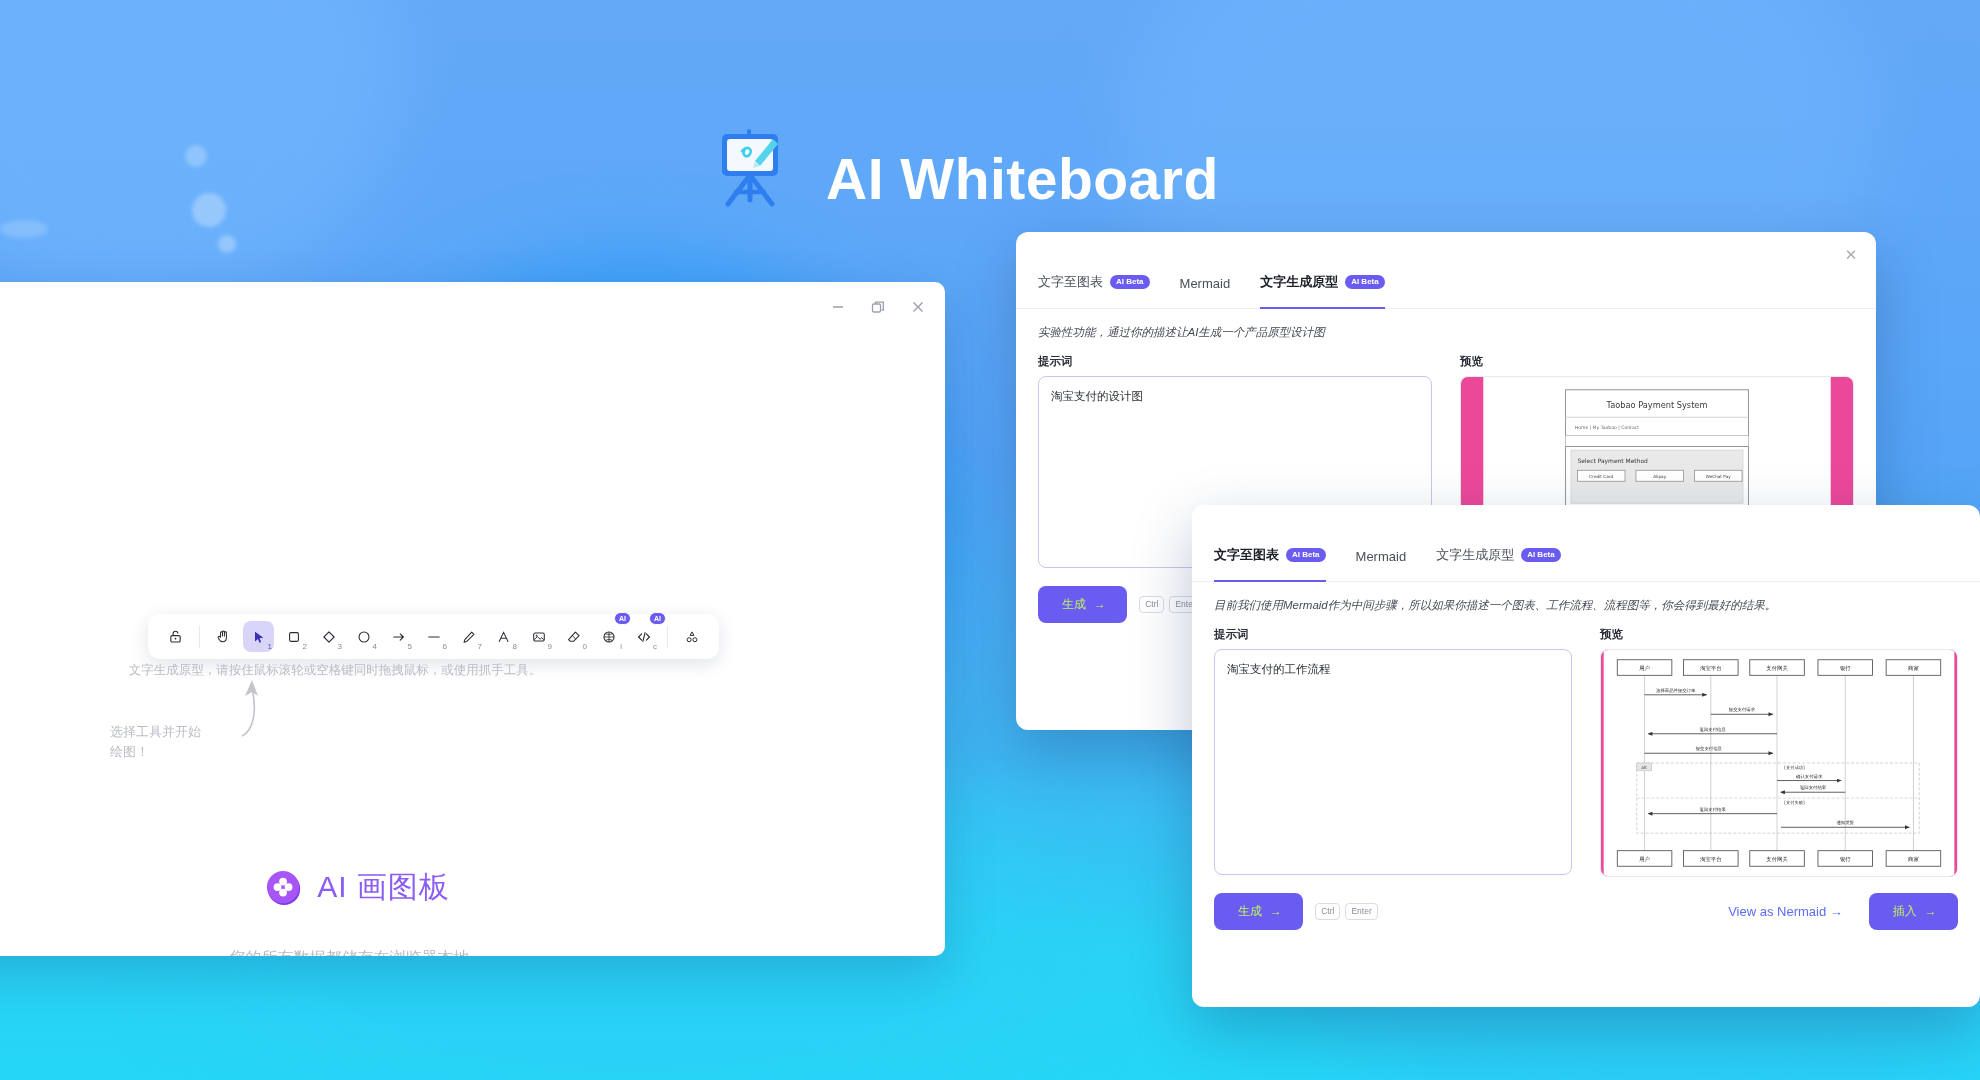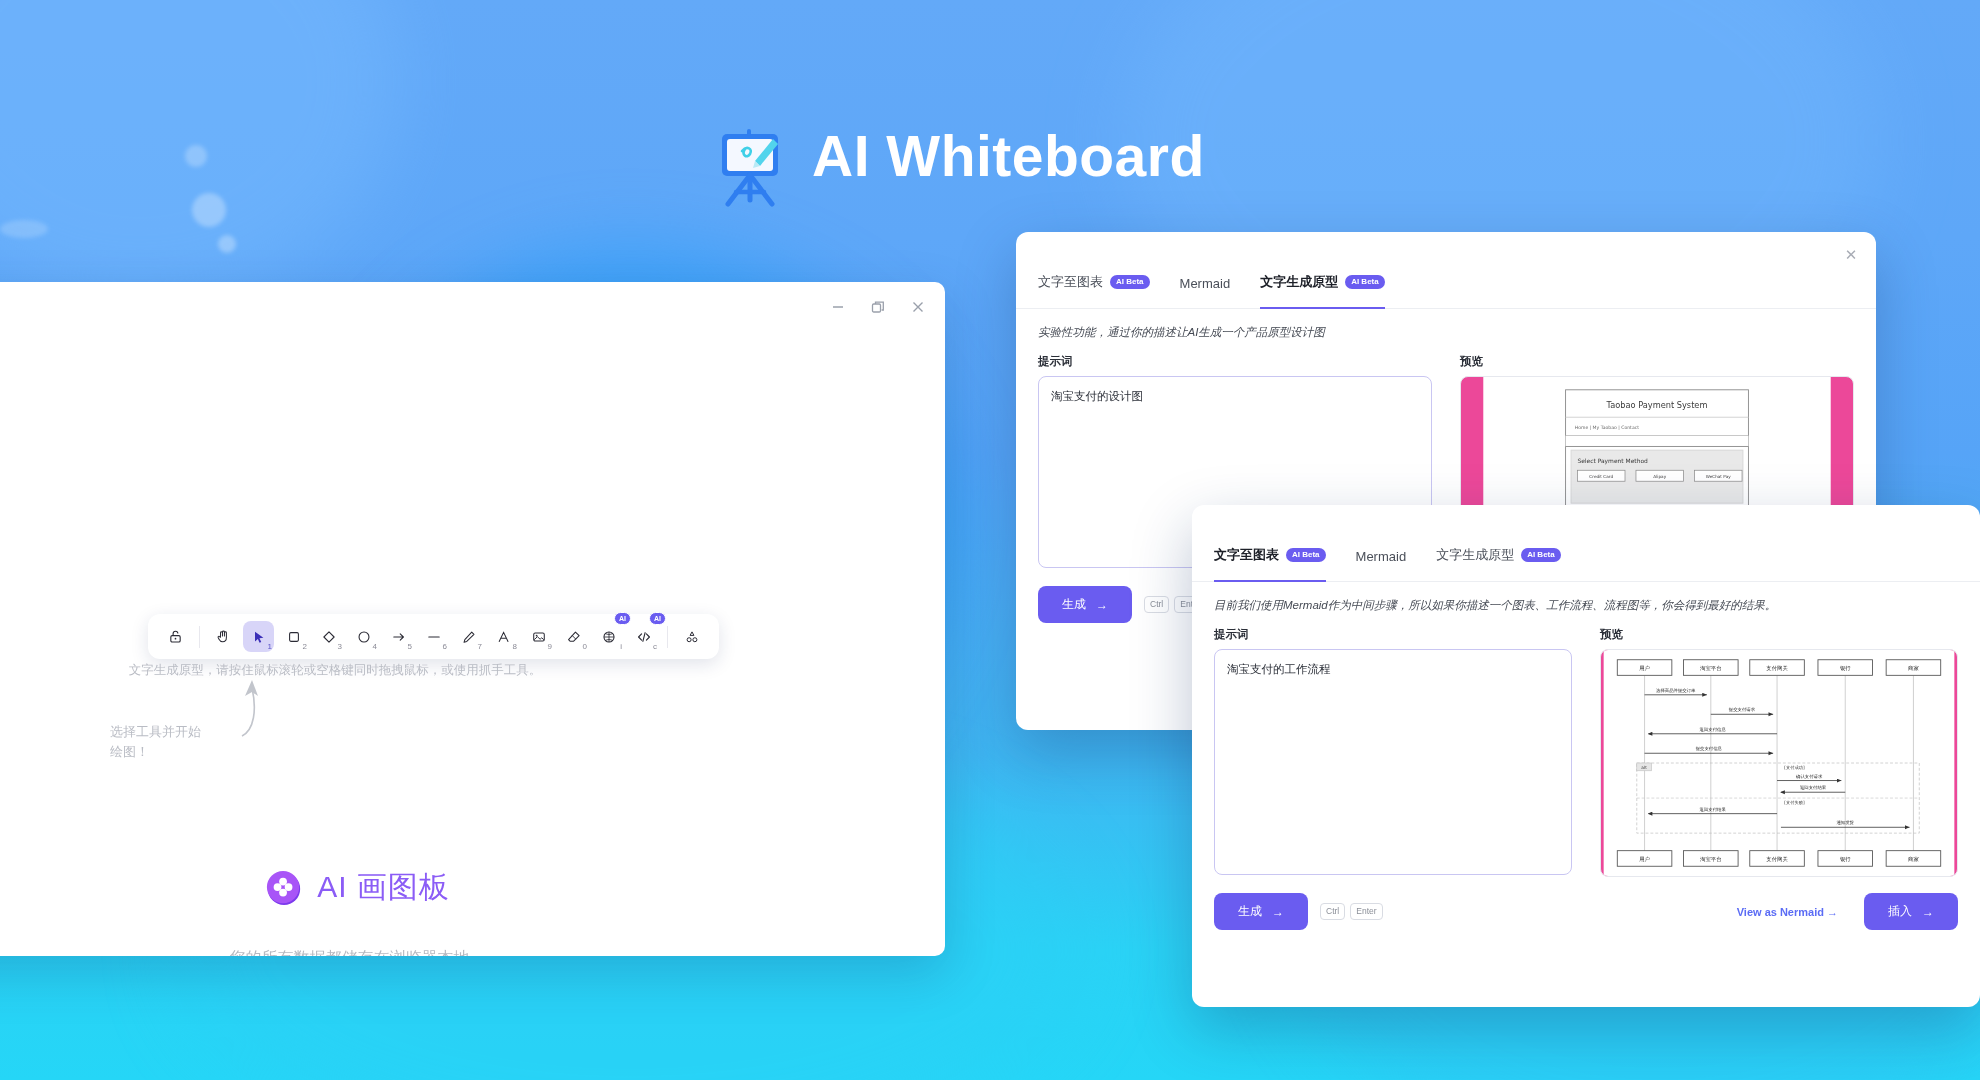--- a/index.html
+++ b/index.html
@@ -17,21 +17,21 @@
   .b3{left:1120px;top:-120px;width:760px;height:520px;background:#78bcff;opacity:.35;}
   .b4{left:180px;top:740px;width:900px;height:420px;background:#2bd0f6;opacity:.5;}
   .b5{left:1280px;top:640px;width:760px;height:520px;background:#33c3f5;opacity:.4;}
   .dot{position:absolute;border-radius:50%;background:#ffffff;opacity:.45;filter:blur(2px);}
   .d1{left:185px;top:145px;width:22px;height:22px;opacity:.25;}
   .d2{left:192px;top:193px;width:34px;height:34px;opacity:.3;}
   .d3{left:218px;top:235px;width:18px;height:18px;opacity:.3;}
   .d4{left:0px;top:220px;width:48px;height:18px;opacity:.18;}
 
   
-  .title-wrap{position:absolute;left:716px;top:128px;display:flex;align-items:flex-start;gap:22px;}
+  .title-wrap{position:absolute;left:716px;top:128px;display:flex;align-items:flex-end;gap:36px;}
   .logo-svg{width:74px;height:80px;display:block;}
   .title-text{font-size:57px;font-weight:bold;color:#ffffff;letter-spacing:.5px;line-height:1;}
 
   
   .app-window{
     position:absolute;left:-230px;top:282px;width:1175px;height:674px;
     background:#ffffff;border-radius:10px;
     box-shadow:0 18px 50px rgba(20,60,120,.22);
     overflow:hidden;
   }
@@ -94,28 +94,28 @@
     background:#fff;font-size:11.5px;color:#2b2f38;padding:11px 12px;resize:none;
     font-family:"Liberation Sans","DejaVu Sans",sans-serif;line-height:1.5;
   }
   .dlg-back .ta{height:192px;}
   .dlg-front .ta{height:226px;}
   .preview-box{border:1px solid #e6e8ee;border-radius:8px;background:#ec4899;overflow:hidden;}
   .dlg-back .preview-box{height:192px;}
   .dlg-front .preview-box{height:226px;}
   .dlg-foot{display:flex;align-items:center;padding:14px 22px 0;gap:12px;}
   .btn-primary{
-    background:#6a5cf0;color:#ffffff;border:none;border-radius:8px;
+    background:#6a5cf0;color:#bef264;border:none;border-radius:8px;
     font-size:12px;padding:10px 24px;cursor:pointer;display:flex;align-items:center;gap:10px;
-    font-family:Liberation Sans, sans-serif;
+    font-family:Liberation Mono, monospace;
   }
   .keys{display:flex;gap:5px;}
   .key{border:1px solid #d9dce3;border-radius:4px;font-size:8.5px;color:#8b8f98;padding:2px 5px;line-height:1.3;background:#fff;}
   .spacer{flex:1;}
-  .link{font-size:11px;color:#5b6cf5;cursor:pointer;font-weight:bold;}
+  .link{font-size:13px;color:#5b6cf5;cursor:pointer;}
   .foot-right{display:flex;align-items:center;gap:26px;}
 
   
   .wf{font-family:"DejaVu Sans",sans-serif;}
   svg{display:block;}
 </style>
 </head>
 <body>
 
 <div class="bg">

